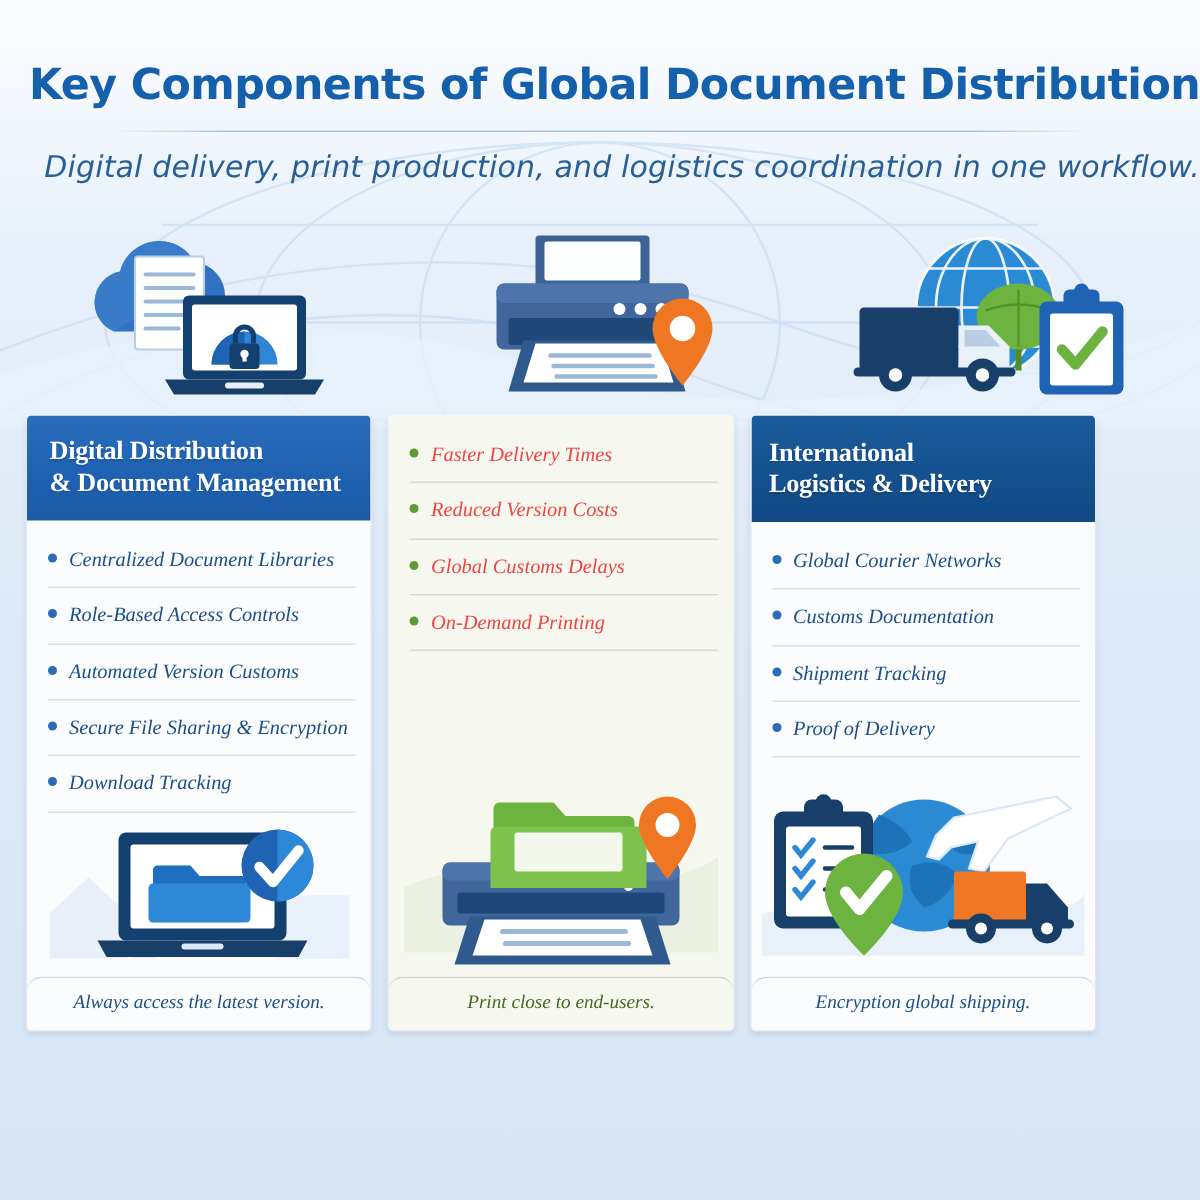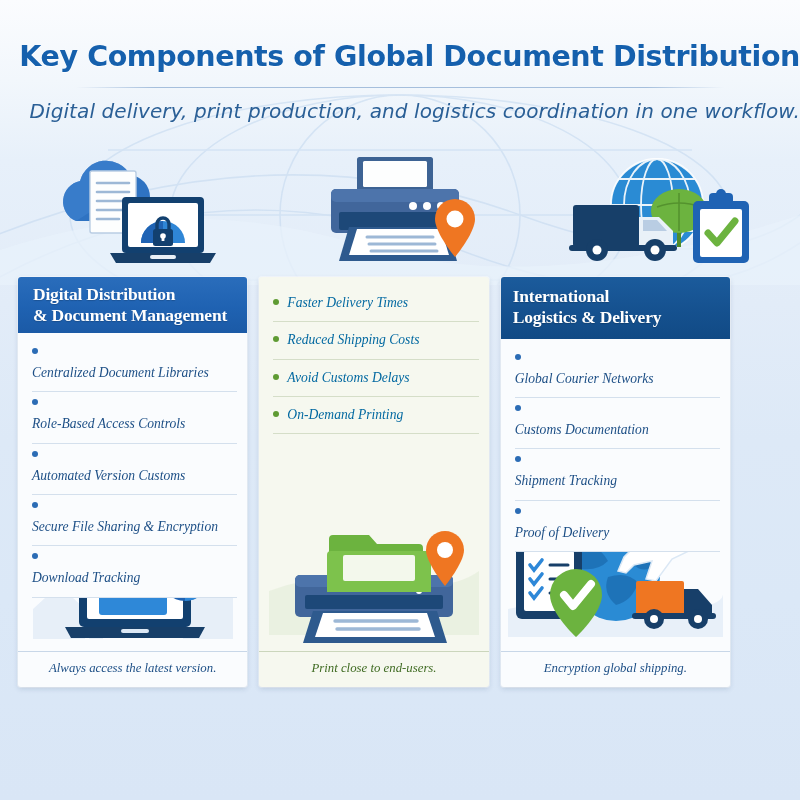--- a/index.html
+++ b/index.html
@@ -137,39 +137,40 @@
   .dot {
     flex: 0 0 auto;
     width: 6px; height: 6px;
     border-radius: 50%;
     position: relative;
     top: -2px;
   }
   .card.blue  .dot, .card.navy .dot { background: #2b6cb5; }
   .card.green .dot { background: #5f9b33; }
 
-  .card.blue  .bullets li, .card.navy .bullets li { color: #1d4f86; flex-direction: column; }
-  .card.green .bullets li { color: #0369a1; }
+  .card.blue  .bullets li, .card.navy .bullets li { color: #1d4f86; }
+  .card.green .bullets li { color: #ef4444; }
 
   .card-art {
     flex: 1 1 auto;
     display: flex;
     align-items: flex-end;
     justify-content: center;
     padding-bottom: 4px;
     min-height: 0;
     overflow: hidden;
   }
 
   .card-foot {
     padding: 9px 10px 11px 10px;
     text-align: center;
     font-size: 12.8px;
     font-style: italic;
     border-top: 1px solid rgba(150,178,210,0.5);
+    border-radius: 10px;
   }
   .card.blue .card-foot, .card.navy .card-foot { color: #1d4f86; }
   .card.green .card-foot { color: #3f6b22; border-top-color: rgba(168,185,145,0.55); }
 </style>
 </head>
 <body>
 
 <div class="banner-deco">
   <svg width="800" height="285" viewBox="0 0 800 285">
     <g fill="none" stroke="#c3d8ef" stroke-width="1.6" opacity="0.55">
@@ -347,25 +348,25 @@
   </div>
 
   <div class="card green">
     <ul class="bullets">
       <li>
         <span class="dot"></span>
         <span>Faster Delivery Times</span>
       </li>
       <li>
         <span class="dot"></span>
-        <span>Reduced Shipping Costs</span>
-      </li>
-      <li>
-        <span class="dot"></span>
-        <span>Avoid Customs Delays</span>
+        <span>Reduced Version Costs</span>
+      </li>
+      <li>
+        <span class="dot"></span>
+        <span>Global Customs Delays</span>
       </li>
       <li>
         <span class="dot"></span>
         <span>On-Demand Printing</span>
       </li>
     </ul>
     <div class="card-art">
       <svg width="210" height="122" viewBox="0 0 210 122">
         <path d="M0 66 Q 60 44 120 56 T 210 46 L210 110 L0 110 Z" fill="#e7efdd" opacity="0.8"></path>
 

